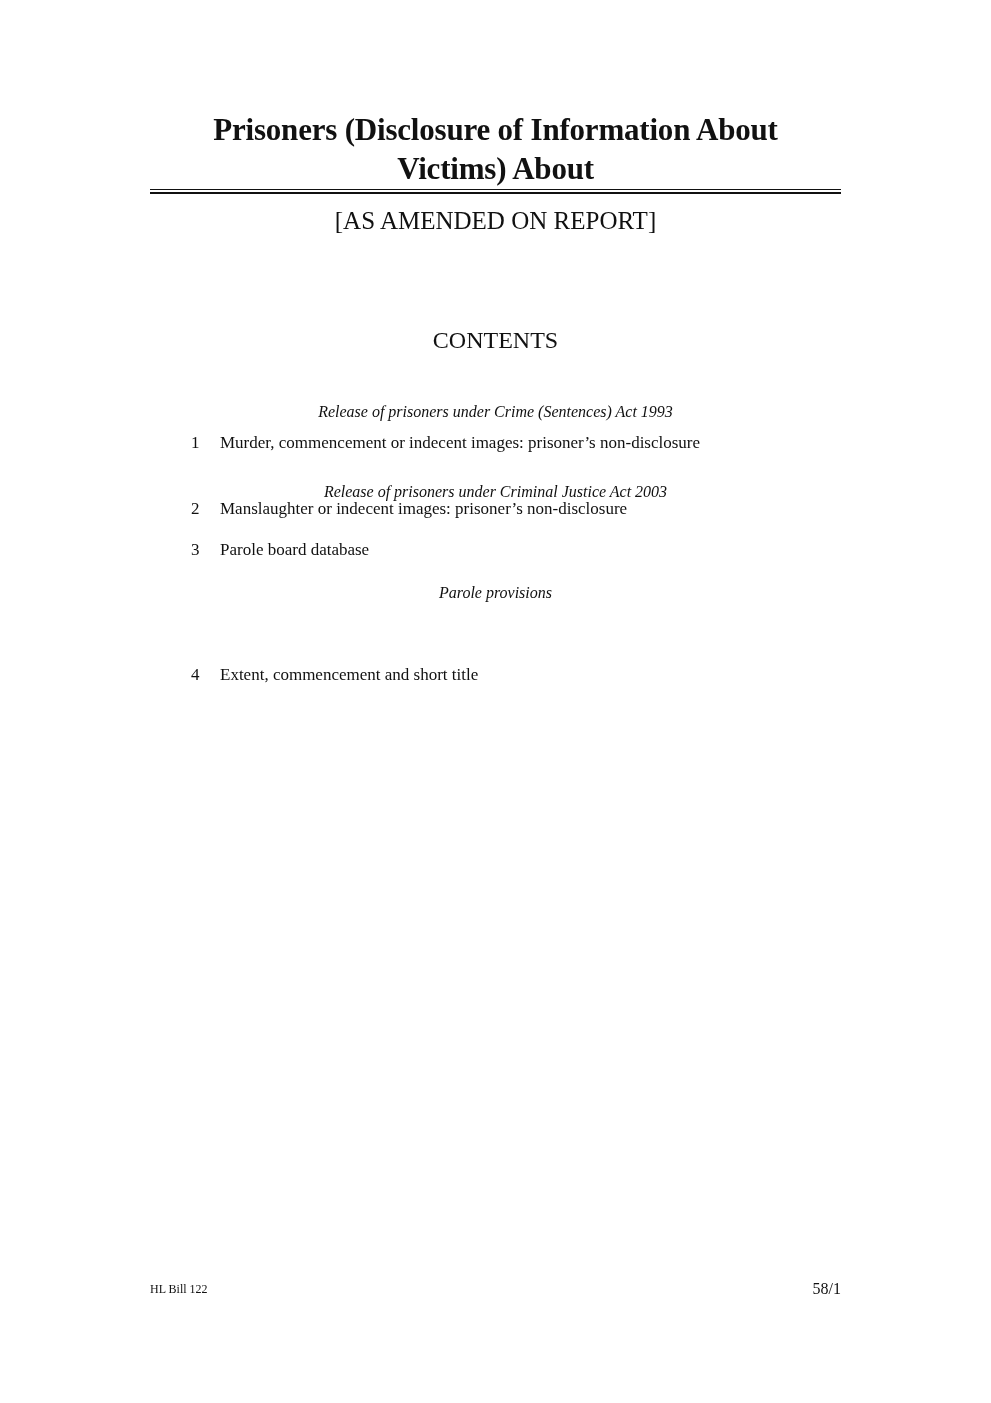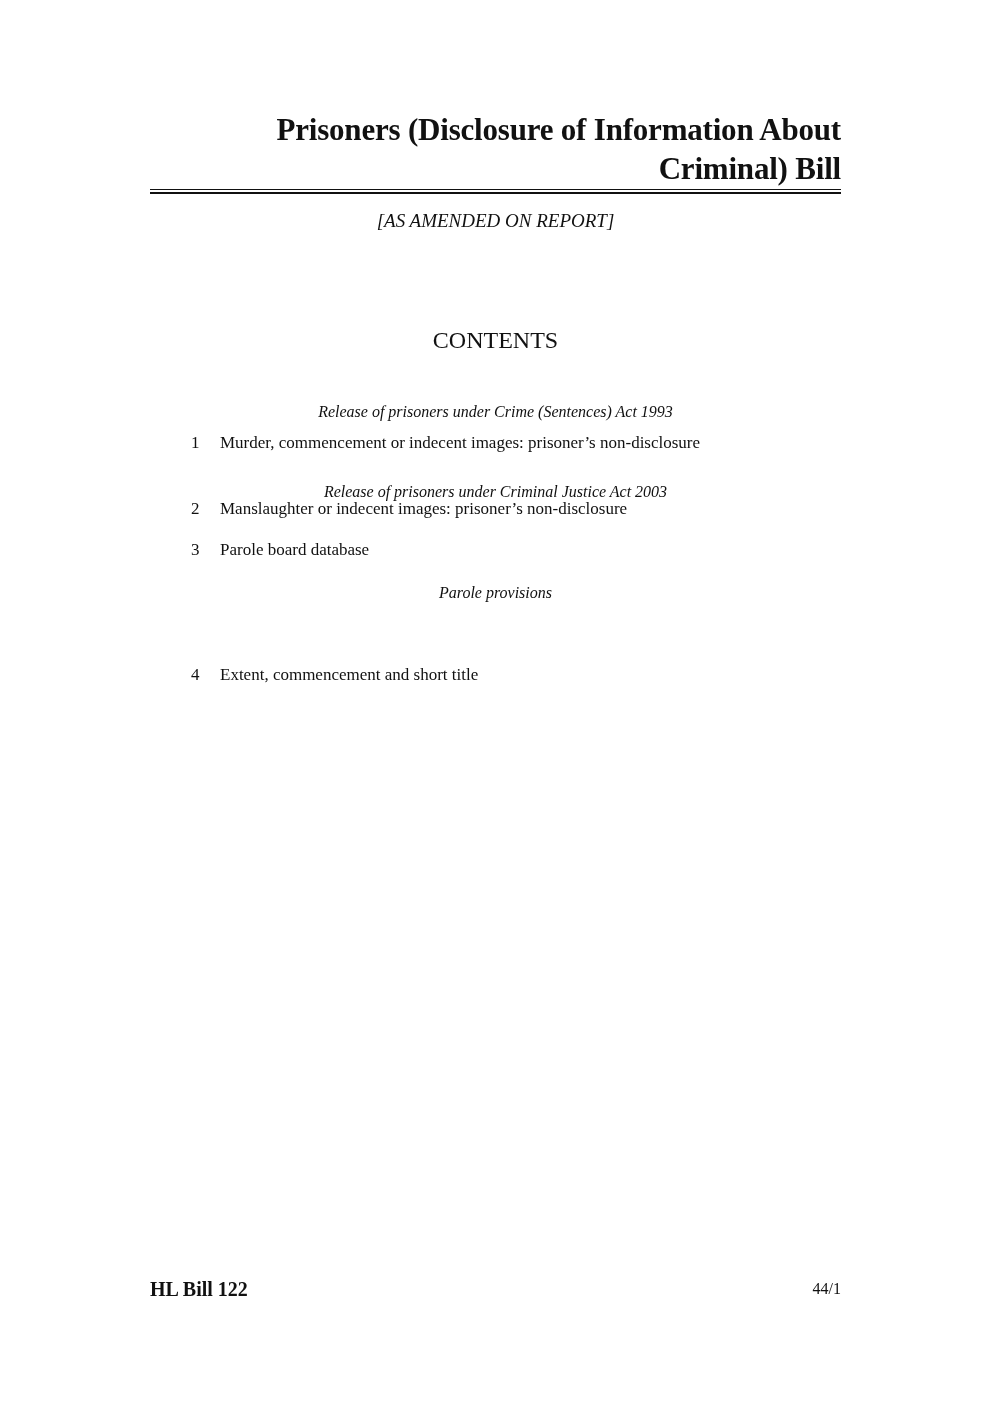--- a/index.html
+++ b/index.html
@@ -1,35 +1,35 @@
 <!DOCTYPE html>
 <html><head>
   <meta charset="utf-8">
   <style>
     html, body { margin: 0; padding: 0; background: #ffffff; }
     body { width: 991px; height: 1403px; position: relative; font-family: "Liberation Serif", "DejaVu Serif", serif; color: #111111; overflow: hidden; }
-    .title { position: absolute; left: 150px; width: 691px; top: 110px; text-align: right; font-weight: bold; font-size: 31px; line-height: 39px; letter-spacing: -0.2px; }
+    .title { position: absolute; left: 150px; width: 691px; top: 110px; text-align: center; font-weight: bold; font-size: 31px; line-height: 39px; letter-spacing: -0.2px; }
     .rule { position: absolute; left: 150px; width: 691px; top: 189px; }
     .rule .thin { height: 1px; background: #111; }
     .rule .gap { height: 2px; }
     .rule .thick { height: 2px; background: #111; }
-    .subtitle { position: absolute; left: 150px; width: 691px; top: 209px; text-align: center; font-size: 19px; line-height: 24px; font-style: italic; }
+    .subtitle { position: absolute; left: 150px; width: 691px; top: 209px; text-align: center; font-size: 25px; line-height: 24px; }
     .contents-heading { position: absolute; left: 150px; width: 691px; top: 327px; text-align: center; font-size: 24px; line-height: 26px; }
     .group-heading { position: absolute; left: 150px; width: 691px; text-align: center; font-style: italic; font-size: 16px; line-height: 20px; }
     .entry { position: absolute; left: 185px; font-size: 17px; line-height: 20px; white-space: nowrap; }
     .entry .num { display: inline-block; width: 35px; text-align: left; padding-left: 6px; box-sizing: border-box; }
-    .footer-left { position: absolute; left: 150px; top: 1279px; font-size: 20px; line-height: 20px; font-weight: bold; }
+    .footer-left { position: absolute; left: 150px; top: 1279px; font-size: 12px; line-height: 20px; }
     .footer-right { position: absolute; right: 150px; top: 1279px; font-size: 16px; line-height: 20px; }
   </style>
 </head>
 <body>
 
 <div class="title">
   <div>Prisoners (Disclosure of Information About</div>
-  <div>Criminal) Bill</div>
+  <div>Victims) About</div>
 </div>
 
 <div class="rule">
   <div class="thin"></div>
   <div class="gap"></div>
   <div class="thick"></div>
 </div>
 
 <div class="subtitle">[AS AMENDED ON REPORT]</div>
 
@@ -47,13 +47,13 @@
 <div class="entry" style="top:540px;">
   <span class="num">3</span><span>Parole board database</span>
 </div>
 
 <div class="group-heading" style="top:583px;">Parole provisions</div>
 <div class="entry" style="top:641px;margin-top:24px;">
   <span class="num">4</span><span>Extent, commencement and short title</span>
 </div>
 
 <div class="footer-left">HL Bill 122</div>
-<div class="footer-right">44/1</div>
+<div class="footer-right">58/1</div>
 
 </body></html>

